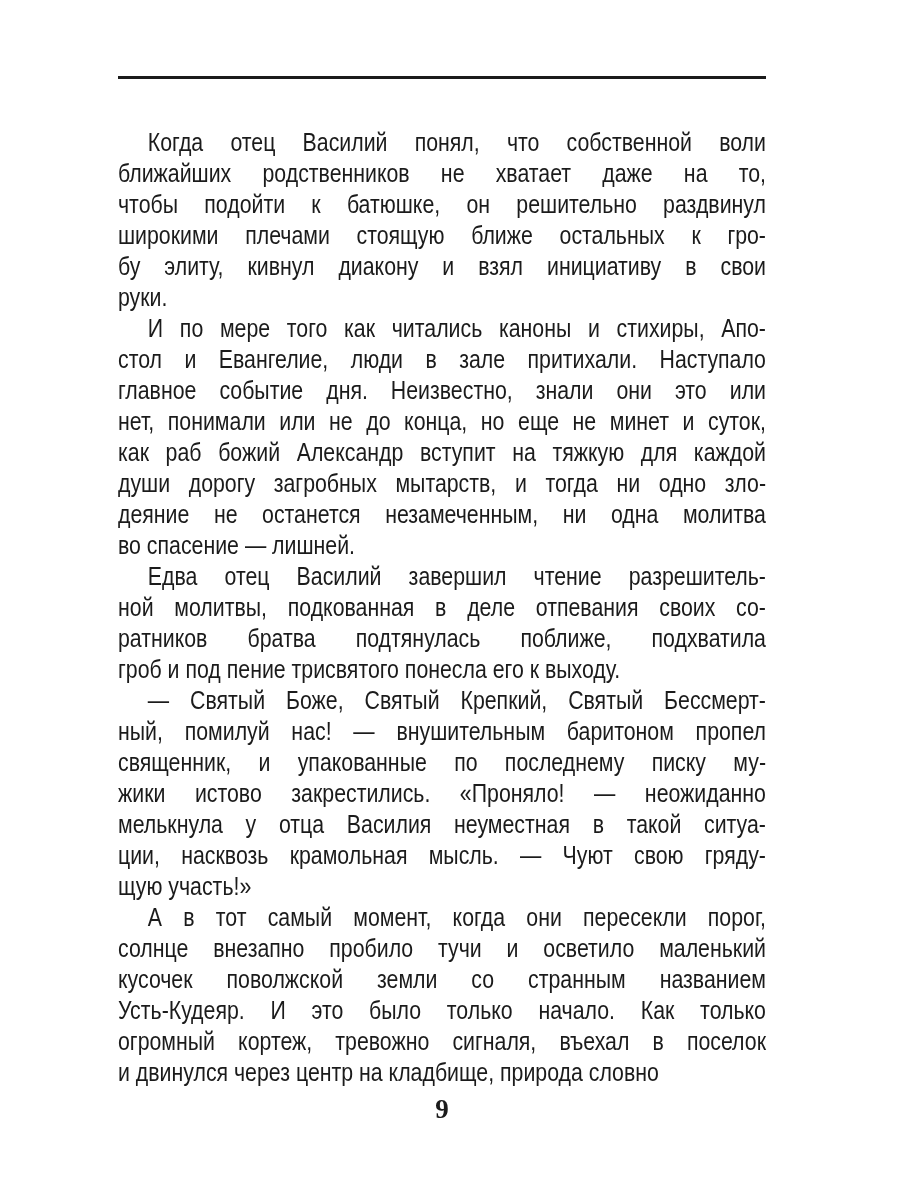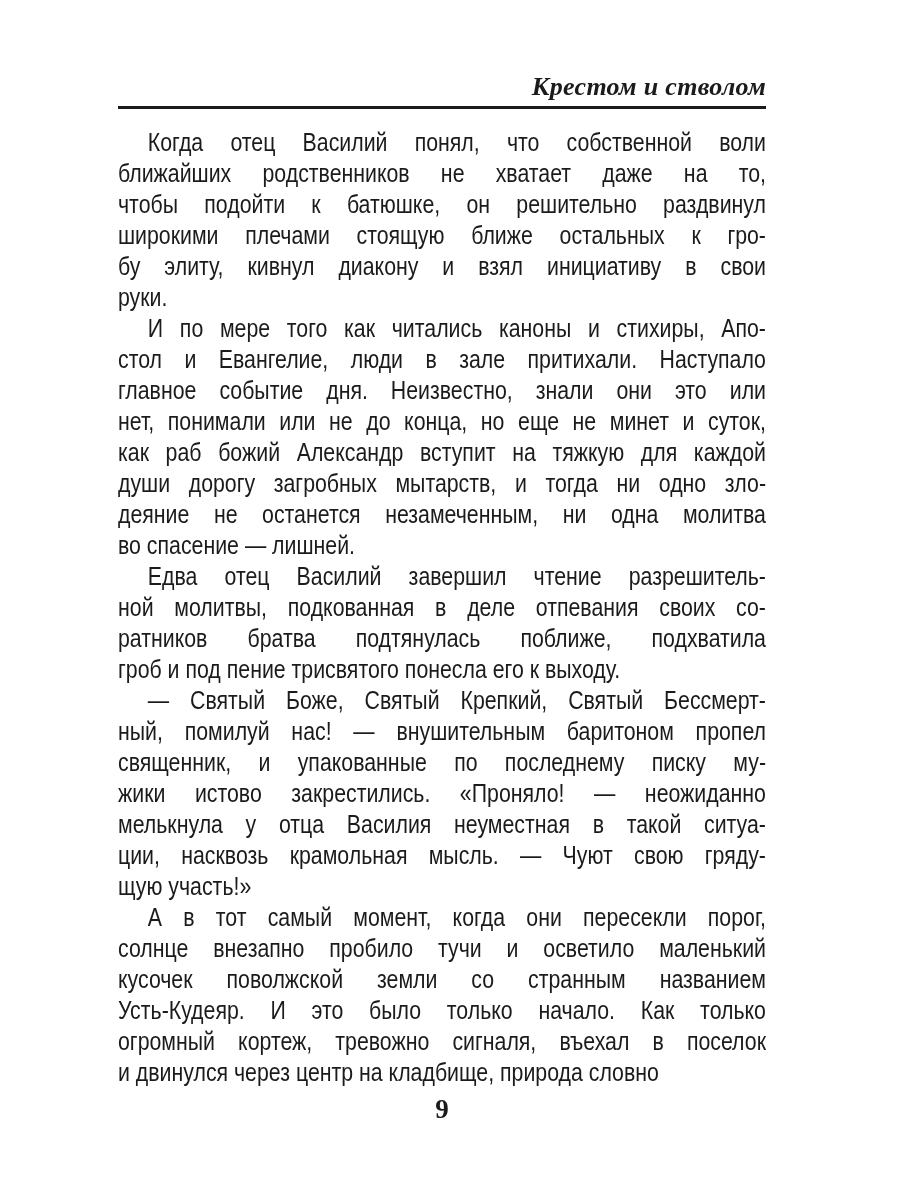--- a/index.html
+++ b/index.html
@@ -60,21 +60,20 @@
     font-weight: bold;
     font-size: 27px;
     line-height: 30px;
   }
 </style>
 </head>
 <body>
 
 <div class="page">
   <div class="header-block">
-    <div class="running-header">Крестом и стволом</div>
     <div class="header-rule"></div>
   </div>
 
   <div class="body-text" id="body-text">
       <div class="line first">Когда отец Василий понял, что собственной воли</div>
       <div class="line">ближайших родственников не хватает даже на то,</div>
       <div class="line">чтобы подойти к батюшке, он решительно раздвинул</div>
       <div class="line">широкими плечами стоящую ближе остальных к гро-</div>
       <div class="line">бу элиту, кивнул диакону и взял инициативу в свои</div>
       <div class="line last">руки.</div>

